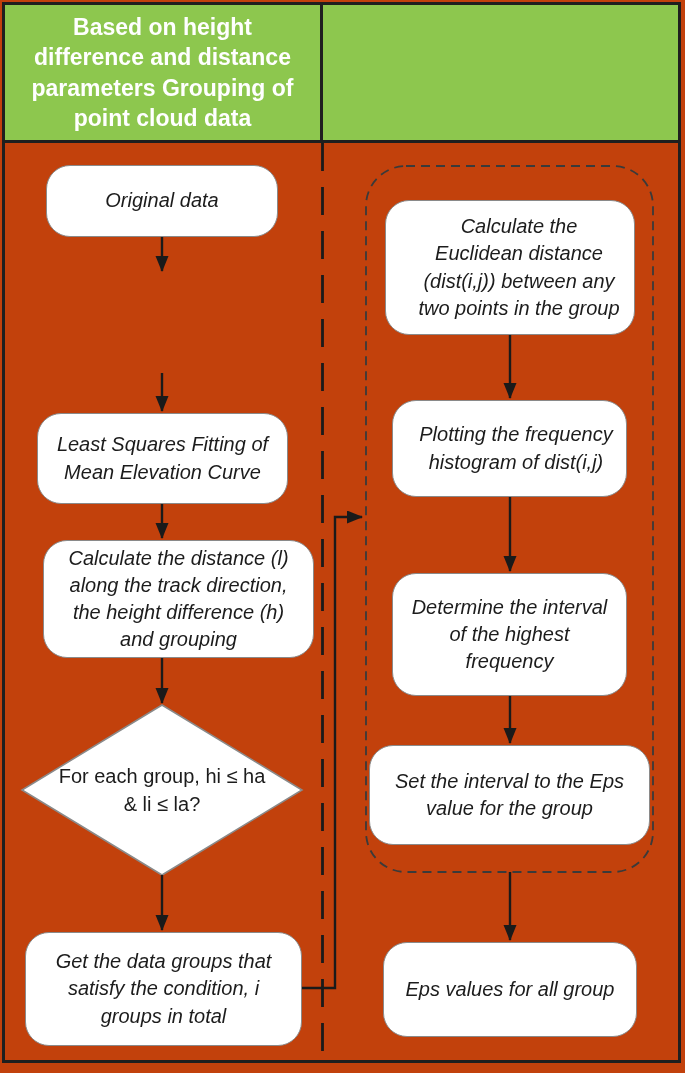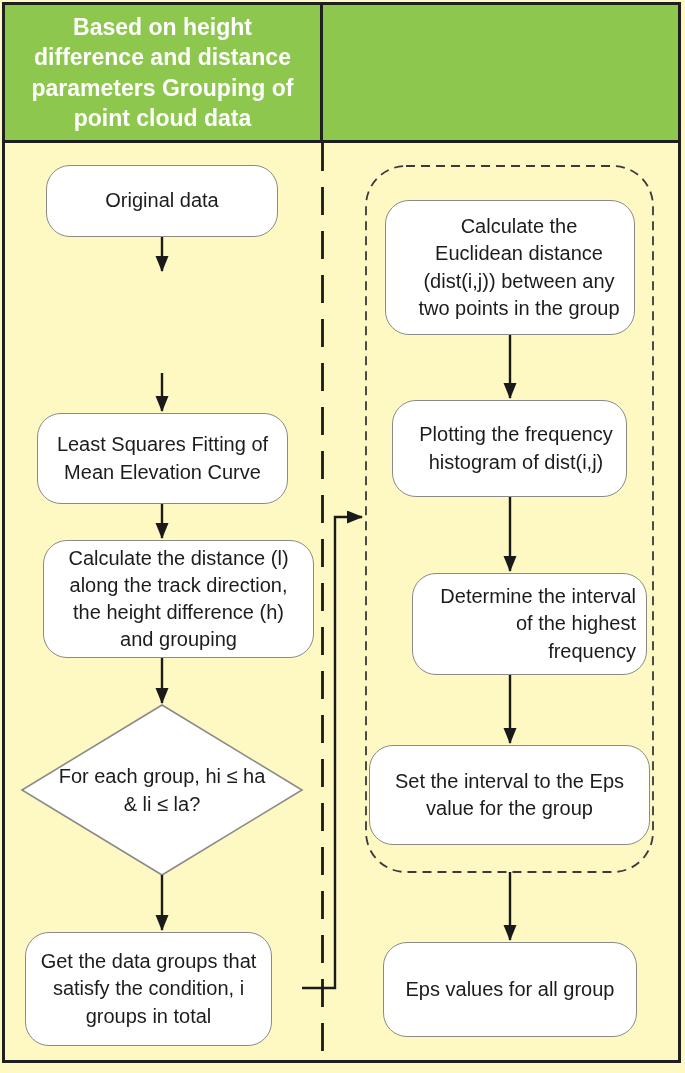--- a/index.html
+++ b/index.html
@@ -1,19 +1,19 @@
 <!DOCTYPE html>
 <html><head>
 <meta charset="utf-8">
 <style>
   html,body { margin:0; padding:0; background:#ffffff; }
   .canvas {
     position:relative; width:685px; height:1073px;
     font-family:"Liberation Sans","DejaVu Sans",sans-serif;
-    background:#fef9c3; overflow:hidden;
+    background:#c2410c; overflow:hidden;
   }
   .frame {
     position:absolute; left:2px; top:2px; width:679px; height:1061px;
     border:3px solid #1f1f1f; box-sizing:border-box; pointer-events:none;
   }
   .header {
     position:absolute; left:2px; top:2px; width:679px; height:141px;
     box-sizing:border-box; border:3px solid #1f1f1f;
     background:#8dc74e; display:flex;
   }
@@ -24,20 +24,21 @@
   }
   .header-cell.left  { width:318px; border-right:3px solid #1f1f1f; }
   .header-cell.right { flex:1; }
   svg.layer { position:absolute; left:0; top:0; z-index:1; }
   .node {
     position:absolute; z-index:2; box-sizing:border-box;
     background:#ffffff; border:1.6px solid #8a8a8a; border-radius:24px;
     display:flex; align-items:center; justify-content:center;
     text-align:center; font-size:20px; color:#1c1c1c; line-height:1.36;
     padding:4px 10px;
+    font-style:italic;
   }
   .diamond-label {
     position:absolute; z-index:2; background:transparent; border:none;
     display:flex; align-items:center; 
     text-align:center; font-size:20px; color:#1c1c1c; line-height:1.4;
   }
 </style>
 </head>
 <body>
 
@@ -84,33 +85,33 @@
   </div>
 
   <div class="node" style="left:43px; top:540px; width:271px; height:118px;">
     <span>Calculate the distance (l) along the track direction, the height difference (h) and grouping</span>
   </div>
 
   <div class="diamond-label" style="left:50px; top:748px; width:224px; height:84px;">
     <span>For each group, hi ≤ ha &amp; li ≤ la?</span>
   </div>
 
-  <div class="node" style="left:25px; top:932px; width:247px; height:114px;">
+  <div class="node" style="left:25px; top:932px; width:277px; height:114px;">
     <span>Get the data groups that satisfy the condition, i groups in total</span>
   </div>
 
   <div class="node" style="left:385px; top:200px; width:250px; height:135px;padding-left:28px;">
     <span>Calculate the Euclidean distance (dist(i,j)) between any two points in the group</span>
   </div>
 
   <div class="node" style="left:392px; top:400px; width:235px; height:97px;padding-left:23px;">
     <span>Plotting the frequency histogram of dist(i,j)</span>
   </div>
 
-  <div class="node" style="left:412px; top:573px; width:235px; height:102px;text-align:right;">
+  <div class="node" style="left:392px; top:573px; width:235px; height:123px;">
     <span>Determine the interval of the highest frequency</span>
   </div>
 
   <div class="node" style="left:369px; top:745px; width:281px; height:100px;">
     <span>Set the interval to the Eps value for the group</span>
   </div>
 
   <div class="node" style="left:383px; top:942px; width:254px; height:95px;">
     <span>Eps values for all group</span>
   </div>

